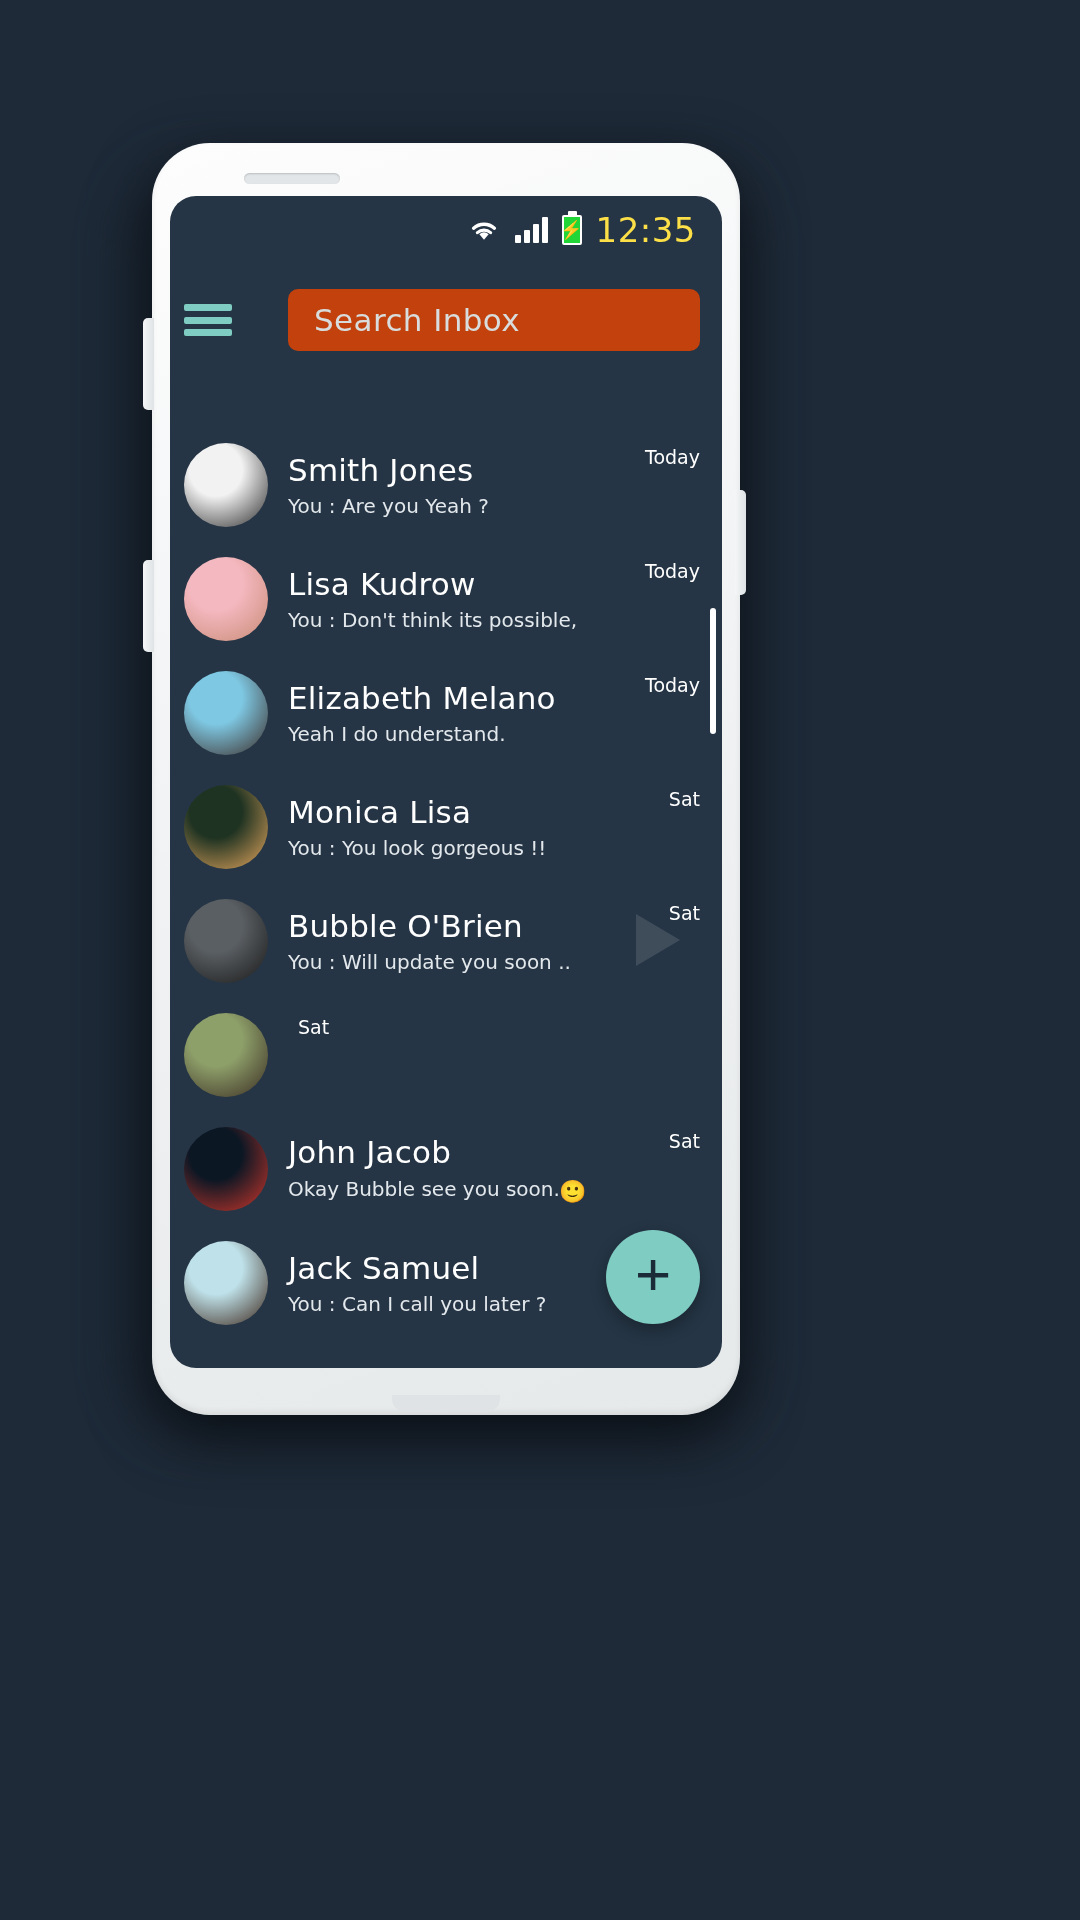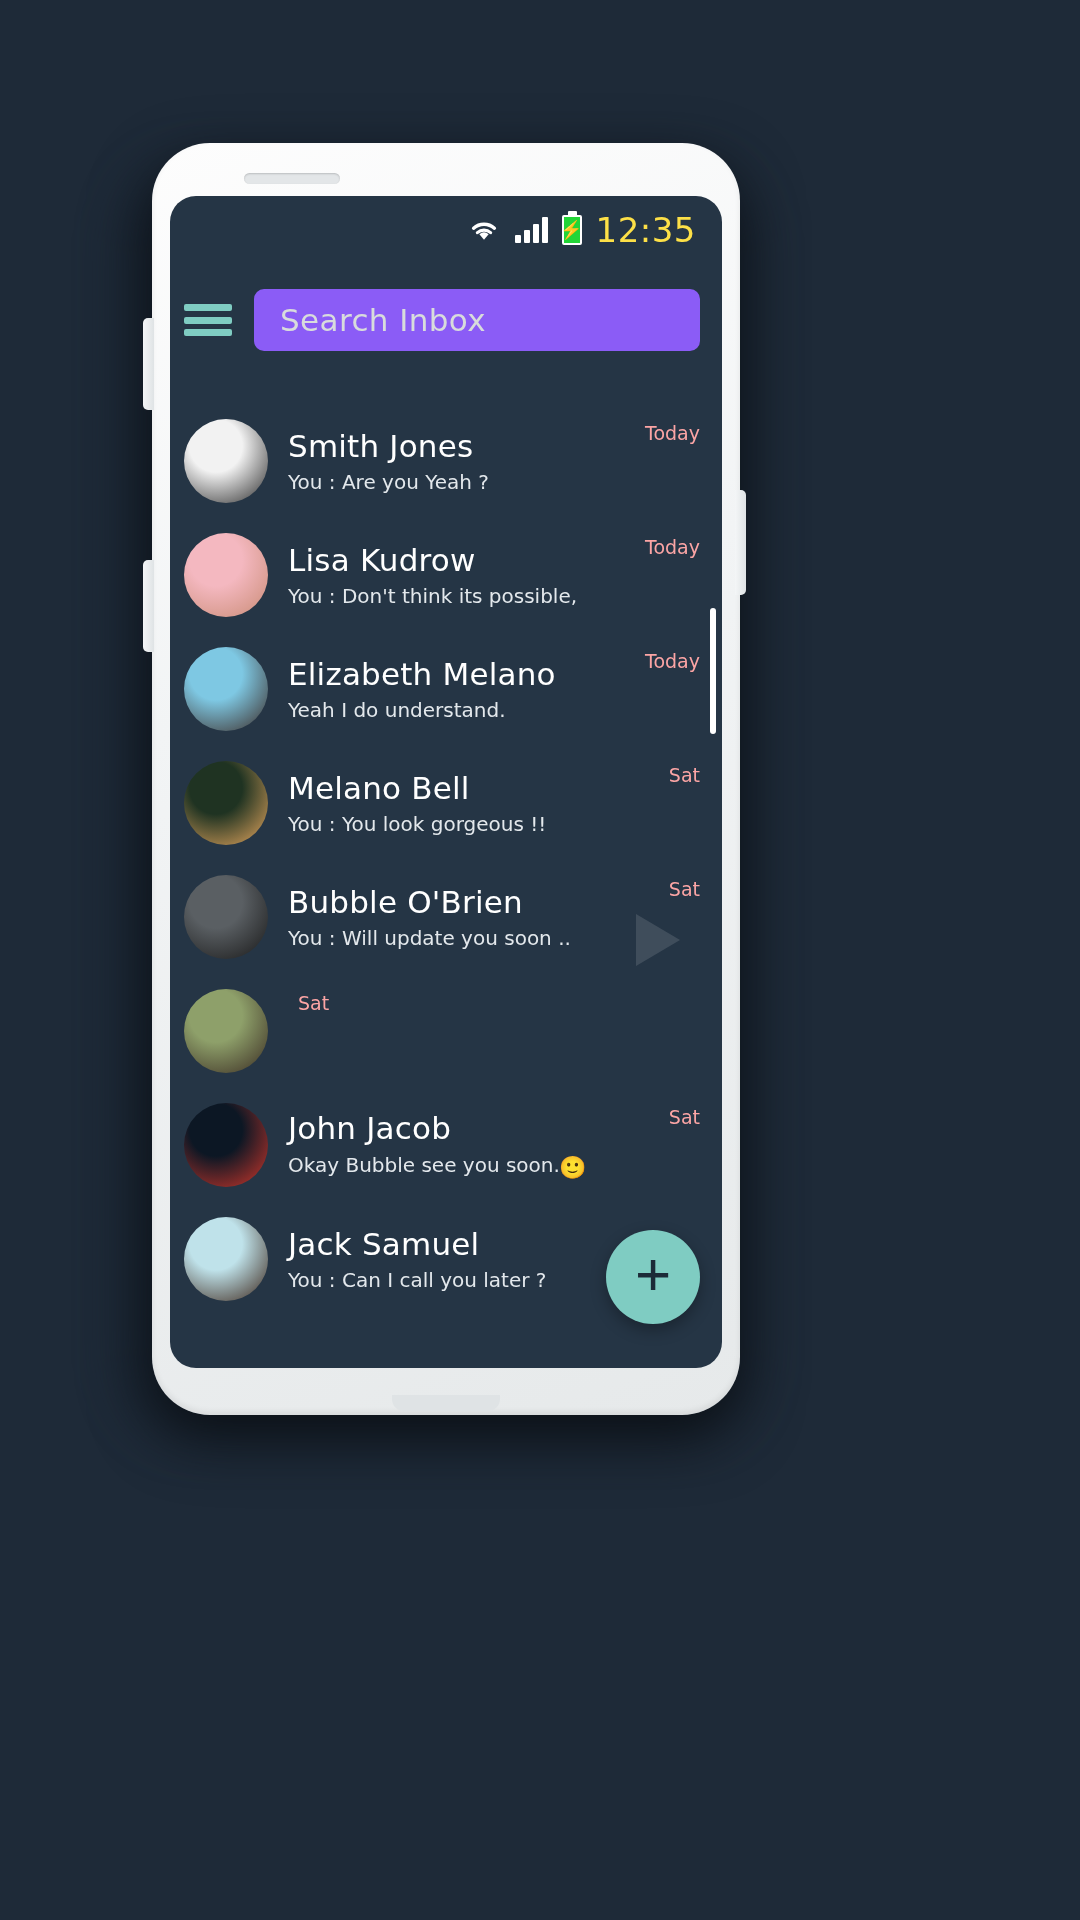--- a/index.html
+++ b/index.html
@@ -102,31 +102,31 @@
   
   #top-bar {
     position: absolute; left: 0; top: 68px;
     width: 100%; height: 112px;
     display:flex; align-items:center; padding: 0 22px 0 14px; gap: 22px;
   }
   #menu-button { width: 48px; height: 40px; display:flex; flex-direction:column; justify-content:space-between; padding: 4px 0; cursor:pointer; }
   #menu-button span { display:block; height: 7px; border-radius: 2px; background: #7fccc2; }
   #search-field {
     flex: 1; height: 62px; border-radius: 10px;
-    background: #8b5cf6;
-    display:flex; align-items:center; padding: 0 18px 0 26px;
+    background: #c2410c;
+    display:flex; align-items:center; padding: 0 18px 0 26px; margin-left: 34px;
   }
   #search-placeholder {
     color: #d8dcdc; font-size: 31px; letter-spacing: .4px;
     font-family: "DejaVu Sans", sans-serif;
   }
 
   
   #chat-list {
-    position:absolute; left:0; top: 176px; width:100%; bottom:0;
+    position:absolute; left:0; top: 200px; width:100%; bottom:0;
     padding: 32px 0 0 0;
   }
   .chat-row {
     position: relative;
     height: 114px;
     display:flex; align-items:center;
     padding: 0 22px 0 14px;
     cursor: pointer;
   }
   .avatar {
@@ -140,21 +140,21 @@
     color:#ffffff; font-size: 31px; line-height: 1.18;
     font-family: "DejaVu Sans", sans-serif; font-weight: 400;
     letter-spacing: .2px; white-space: nowrap;
   }
   .chat-preview {
     color:#e3e8ec; font-size: 20px; margin-top: 6px;
     font-family: "DejaVu Sans", sans-serif;
     white-space: nowrap; overflow: visible;
   }
   .chat-time {
-    color:#fca5a5; font-size: 19px; margin-left: 10px;
+    color:#ffffff; font-size: 19px; margin-left: 10px;
     align-self: flex-start; margin-top: 18px;
     font-family: "DejaVu Sans", sans-serif; white-space: nowrap;
   }
 
   
   #scroll-indicator {
     position: absolute; right: 6px; top: 412px;
     width: 6px; height: 126px; border-radius: 3px;
     background: #ffffff;
   }
@@ -248,21 +248,21 @@
           <div class="avatar" style="background: radial-gradient(circle at 38% 32%, rgb(126, 200, 227) 0%, rgb(126, 200, 227) 34%, rgb(59, 42, 37) 100%);"></div>
           <div class="chat-text">
             <div class="chat-name">Elizabeth Melano</div>
             <div class="chat-preview"><span>Yeah I do understand.</span></div>
           </div>
           <div class="chat-time">Today</div>
         </div>
         <div class="chat-row">
           <div class="avatar" style="background: radial-gradient(circle at 38% 32%, rgb(31, 51, 34) 0%, rgb(31, 51, 34) 34%, rgb(232, 168, 95) 100%);"></div>
           <div class="chat-text">
-            <div class="chat-name">Melano Bell</div>
+            <div class="chat-name">Monica Lisa</div>
             <div class="chat-preview"><span>You : You look gorgeous !!</span></div>
           </div>
           <div class="chat-time">Sat</div>
         </div>
         <div class="chat-row">
           <div class="avatar" style="background: radial-gradient(circle at 38% 32%, rgb(90, 95, 99) 0%, rgb(90, 95, 99) 34%, rgb(24, 24, 24) 100%);"></div>
           <div class="chat-text">
             <div class="chat-name">Bubble O'Brien</div>
             <div class="chat-preview"><span>You :  Will update you soon ..</span></div>
           </div>

